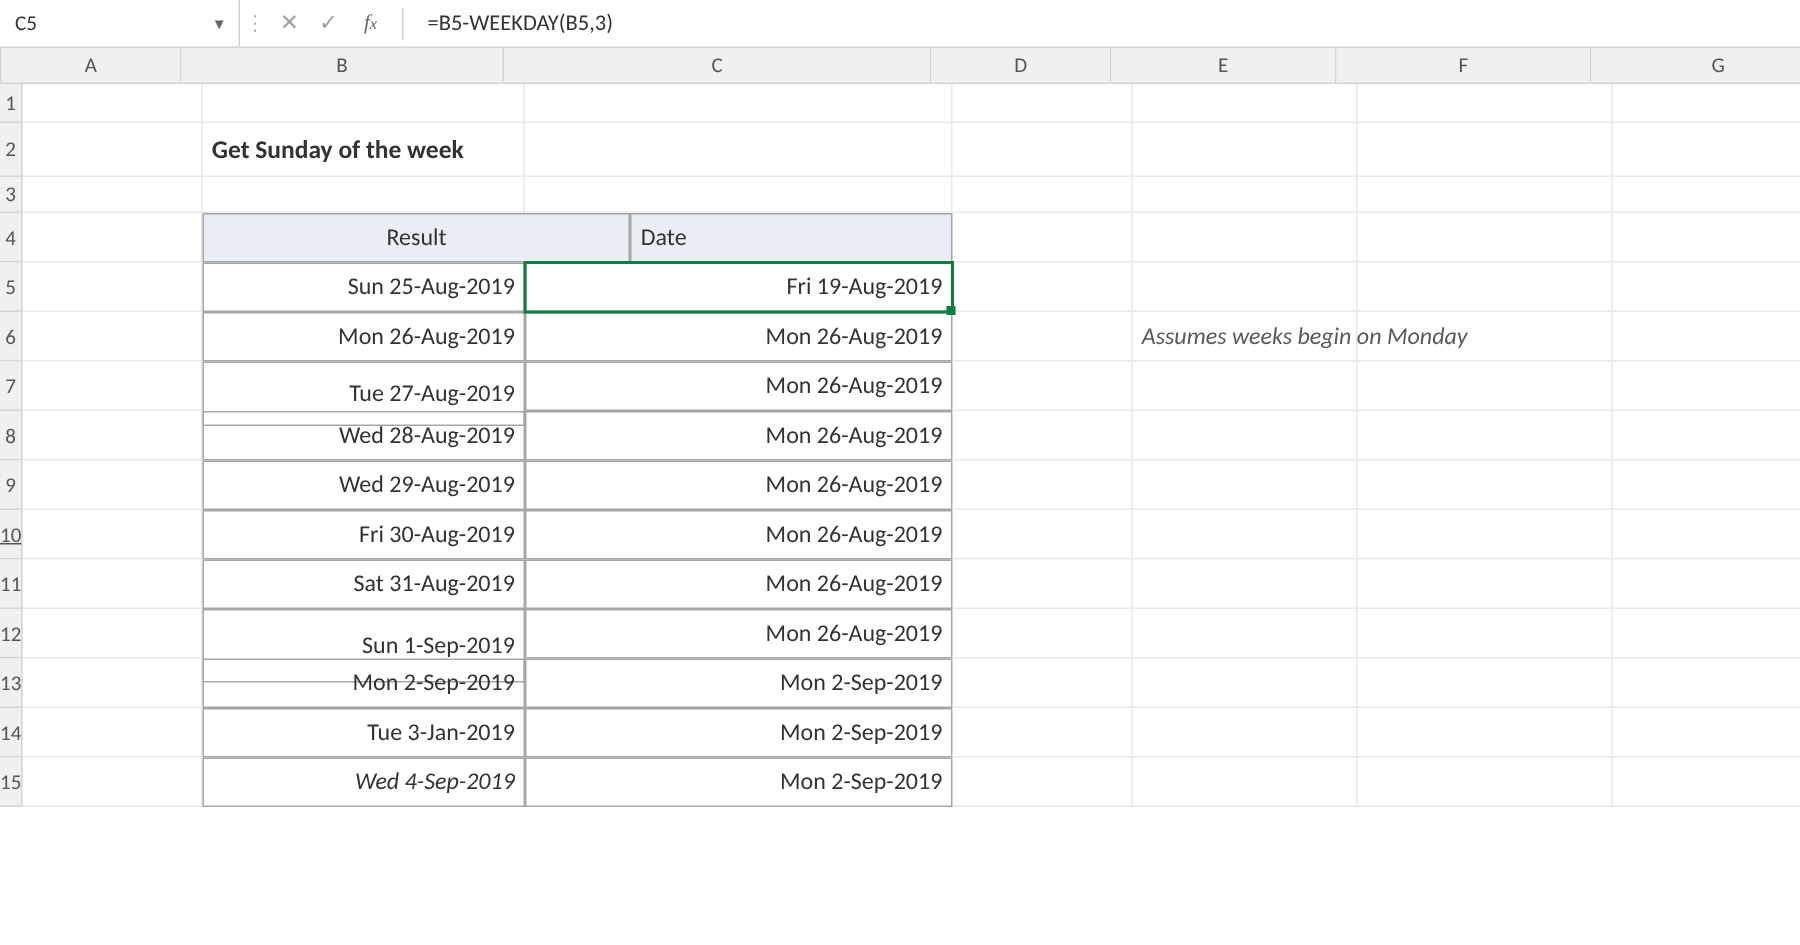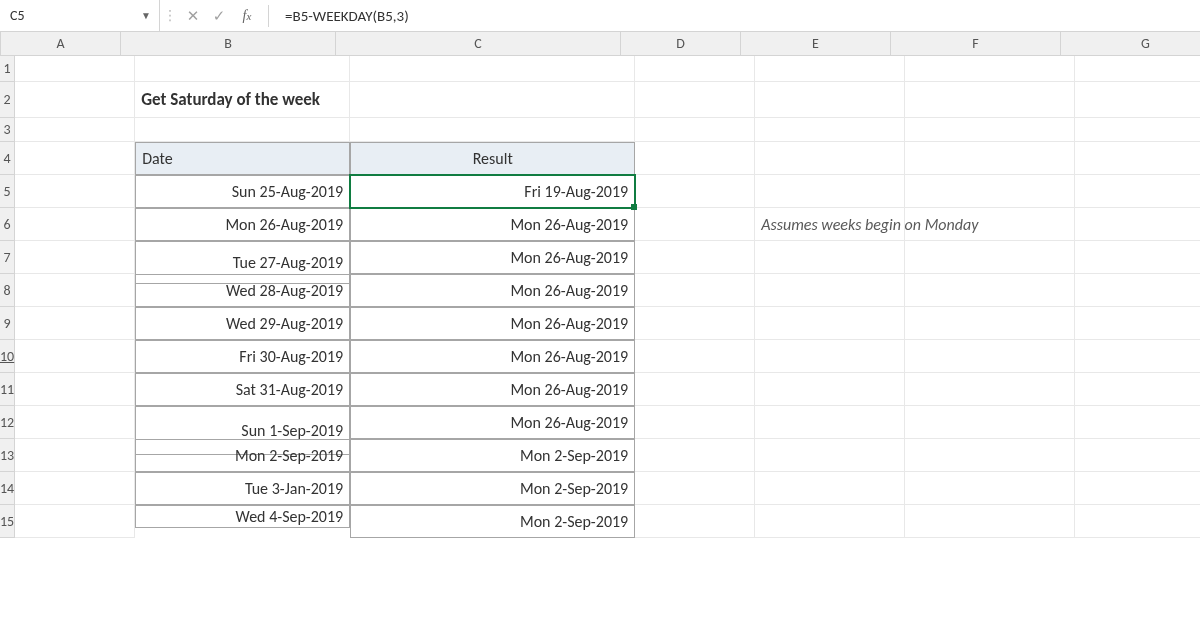--- a/index.html
+++ b/index.html
@@ -222,43 +222,43 @@
       <div class="cell col-C" style="height: 26px;"></div>
       <div class="cell col-D" style="height: 26px;"></div>
       <div class="cell col-E" style="height: 26px;"></div>
       <div class="cell col-F" style="height: 26px;"></div>
       <div class="cell col-G" style="height: 26px;"></div>
     </div>
 
     <div class="row" style="height: 36px;">
       <div class="cell col-A" style="height: 36px;"></div>
       <div class="cell col-B" style="height: 36px;">
-          <span class="title-text">Get Saturday of the week</span>
+          <span class="title-text">Get Sunday of the week</span>
         </div>
       <div class="cell col-C" style="height: 36px;"></div>
       <div class="cell col-D" style="height: 36px;"></div>
       <div class="cell col-E" style="height: 36px;"></div>
       <div class="cell col-F" style="height: 36px;"></div>
       <div class="cell col-G" style="height: 36px;"></div>
     </div>
 
     <div class="row" style="height: 24px;">
       <div class="cell col-A" style="height: 24px;"></div>
       <div class="cell col-B" style="height: 24px;"></div>
       <div class="cell col-C" style="height: 24px;"></div>
       <div class="cell col-D" style="height: 24px;"></div>
       <div class="cell col-E" style="height: 24px;"></div>
       <div class="cell col-F" style="height: 24px;"></div>
       <div class="cell col-G" style="height: 24px;"></div>
     </div>
 
     <div class="row" style="height: 33px;">
       <div class="cell col-A" style="height: 33px;"></div>
+      <div class="cell col-C tbl-header center" style="height: 33px;">Result</div>
       <div class="cell col-B tbl-header" style="height: 33px;">Date</div>
-      <div class="cell col-C tbl-header center" style="height: 33px;">Result</div>
       <div class="cell col-D" style="height: 33px;"></div>
       <div class="cell col-E" style="height: 33px;"></div>
       <div class="cell col-F" style="height: 33px;"></div>
       <div class="cell col-G" style="height: 33px;"></div>
     </div>
 
     <div class="row" style="height: 33px;">
       <div class="cell col-A" style="height: 33px;"></div>
       <div class="cell col-B tbl-cell" style="height: 33px;">Sun 25-Aug-2019</div>
       <div class="cell col-C tbl-cell" style="height: 33px;">Fri 19-Aug-2019</div>
@@ -343,21 +343,21 @@
       <div class="cell col-A" style="height: 33px;"></div>
       <div class="cell col-B tbl-cell" style="height: 33px;">Tue 3-Jan-2019</div>
       <div class="cell col-C tbl-cell" style="height: 33px;">Mon 2-Sep-2019</div>
       <div class="cell col-D" style="height: 33px;"></div>
       <div class="cell col-E" style="height: 33px;"></div>
       <div class="cell col-F" style="height: 33px;"></div>
       <div class="cell col-G" style="height: 33px;"></div>
     </div>
     <div class="row" style="height: 33px;">
       <div class="cell col-A" style="height: 33px;"></div>
-      <div class="cell col-B tbl-cell" style="height: 23px;">Wed 4-Sep-2019</div>
+      <div class="cell col-B tbl-cell" style="height: 33px; font-style: italic;">Wed 4-Sep-2019</div>
       <div class="cell col-C tbl-cell" style="height: 33px;">Mon 2-Sep-2019</div>
       <div class="cell col-D" style="height: 33px;"></div>
       <div class="cell col-E" style="height: 33px;"></div>
       <div class="cell col-F" style="height: 33px;"></div>
       <div class="cell col-G" style="height: 33px;"></div>
     </div>
 
     <div class="selection-box" id="sel" style="left: 334px; top: 118px; width: 287px; height: 35px;">
       <div class="selection-handle"></div>
     </div>

